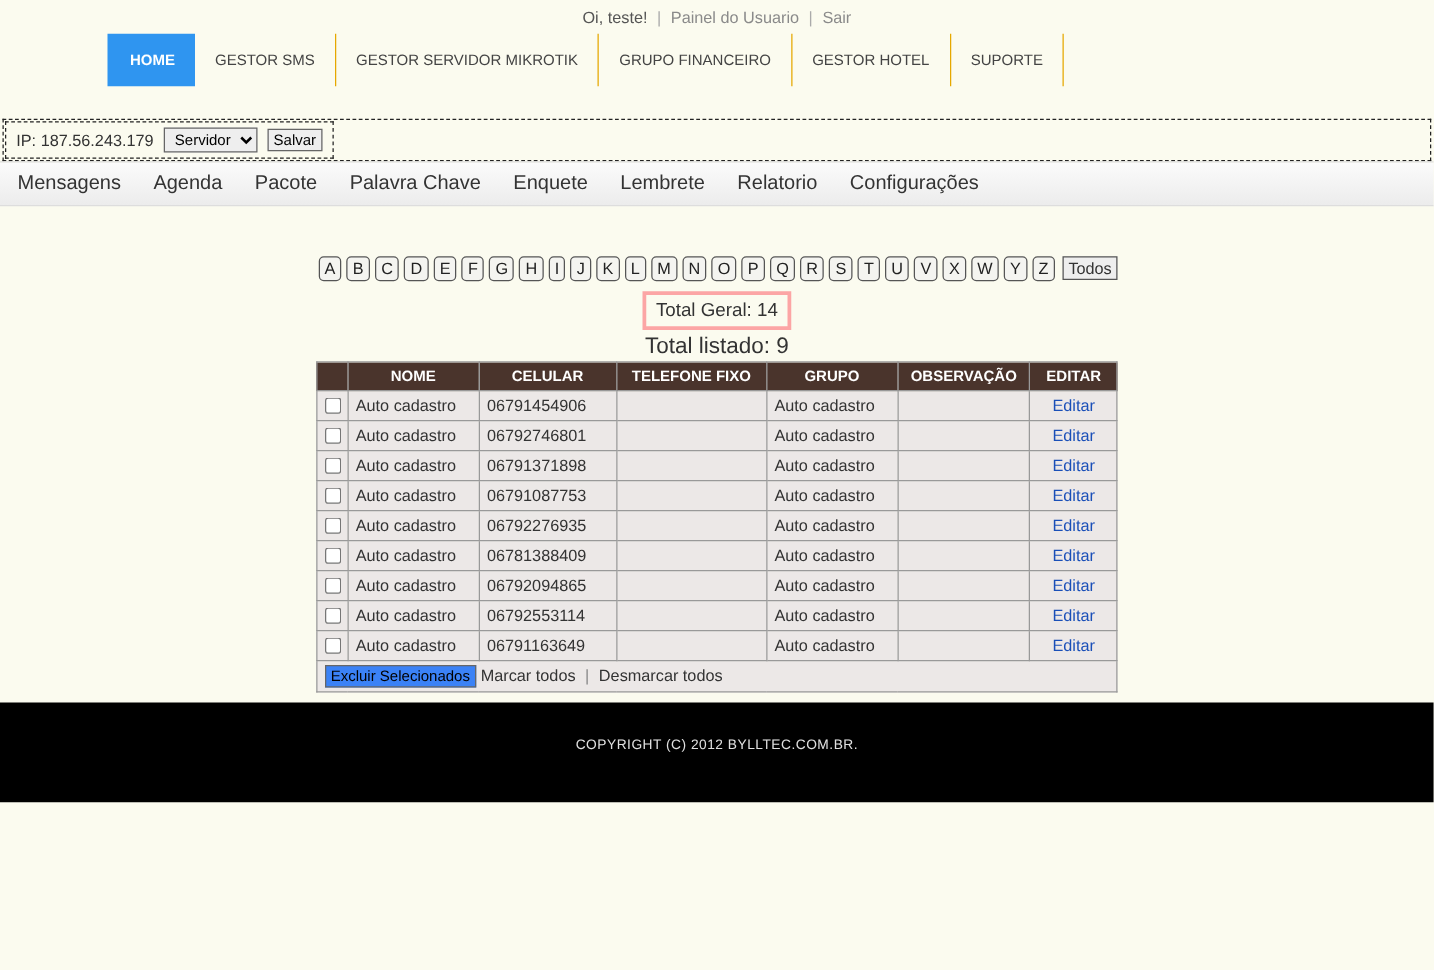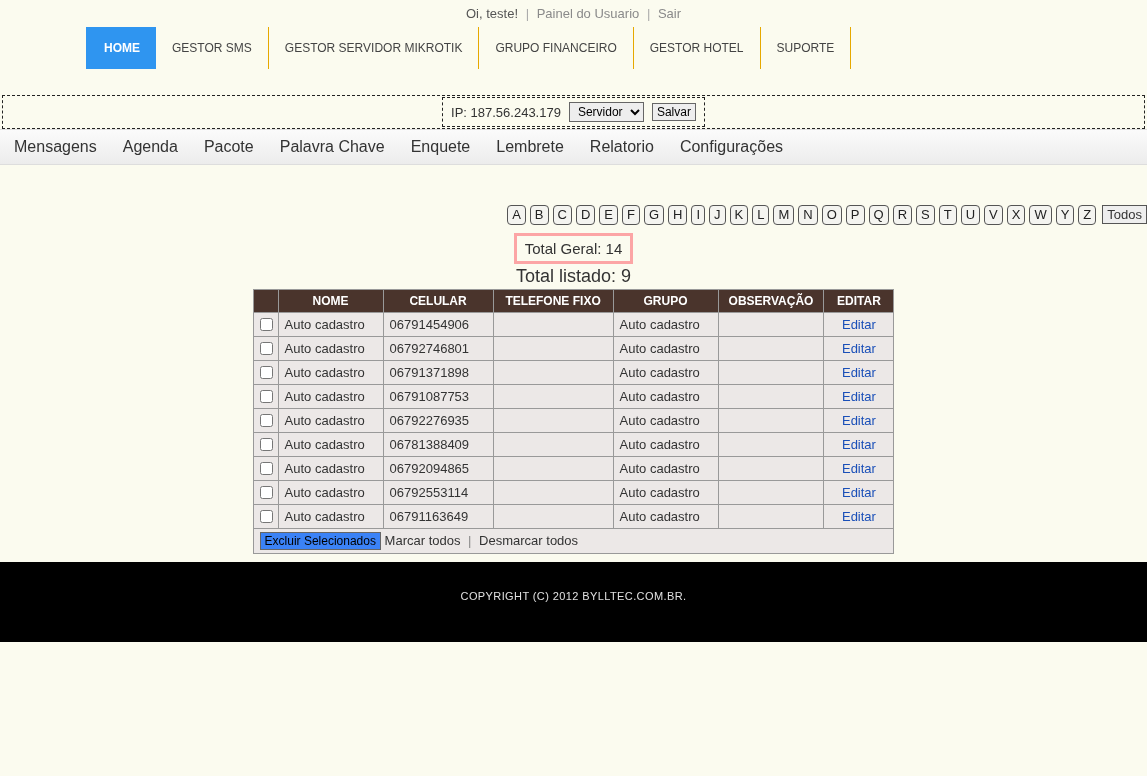--- a/index.html
+++ b/index.html
@@ -41,21 +41,20 @@
     padding-left: 18px;
   }
 
   .ip-bar-wrap {
     margin: 26px 2px 0 2px;
     border: 1px dashed #222;
     padding: 1px;
   }
   .ip-bar {
     display: flex;
-    justify-content: center;
     align-items: center;
     gap: 6px;
   }
   .ip-box {
     border: 1px dashed #222;
     padding: 4px 8px;
     display: flex;
     align-items: center;
     gap: 8px;
     background: #fbfbef;
@@ -75,21 +74,21 @@
     padding: 8px 14px;
     font-size: 16px;
     color: #333;
     display: flex;
     gap: 26px;
   }
   .subnav span { cursor: pointer; }
 
   .content { text-align: center; padding: 40px 0 8px 0; }
 
-  .alpha { margin-bottom: 6px; text-align: right; }
+  .alpha { margin-bottom: 6px; }
   .alpha .letter {
     display: inline-block;
     border: 1px solid #555;
     border-radius: 4px;
     padding: 0 4px;
     margin: 0 2px;
     font-size: 13px;
     color: #222;
     background: #f4f4f0;
     cursor: pointer;

